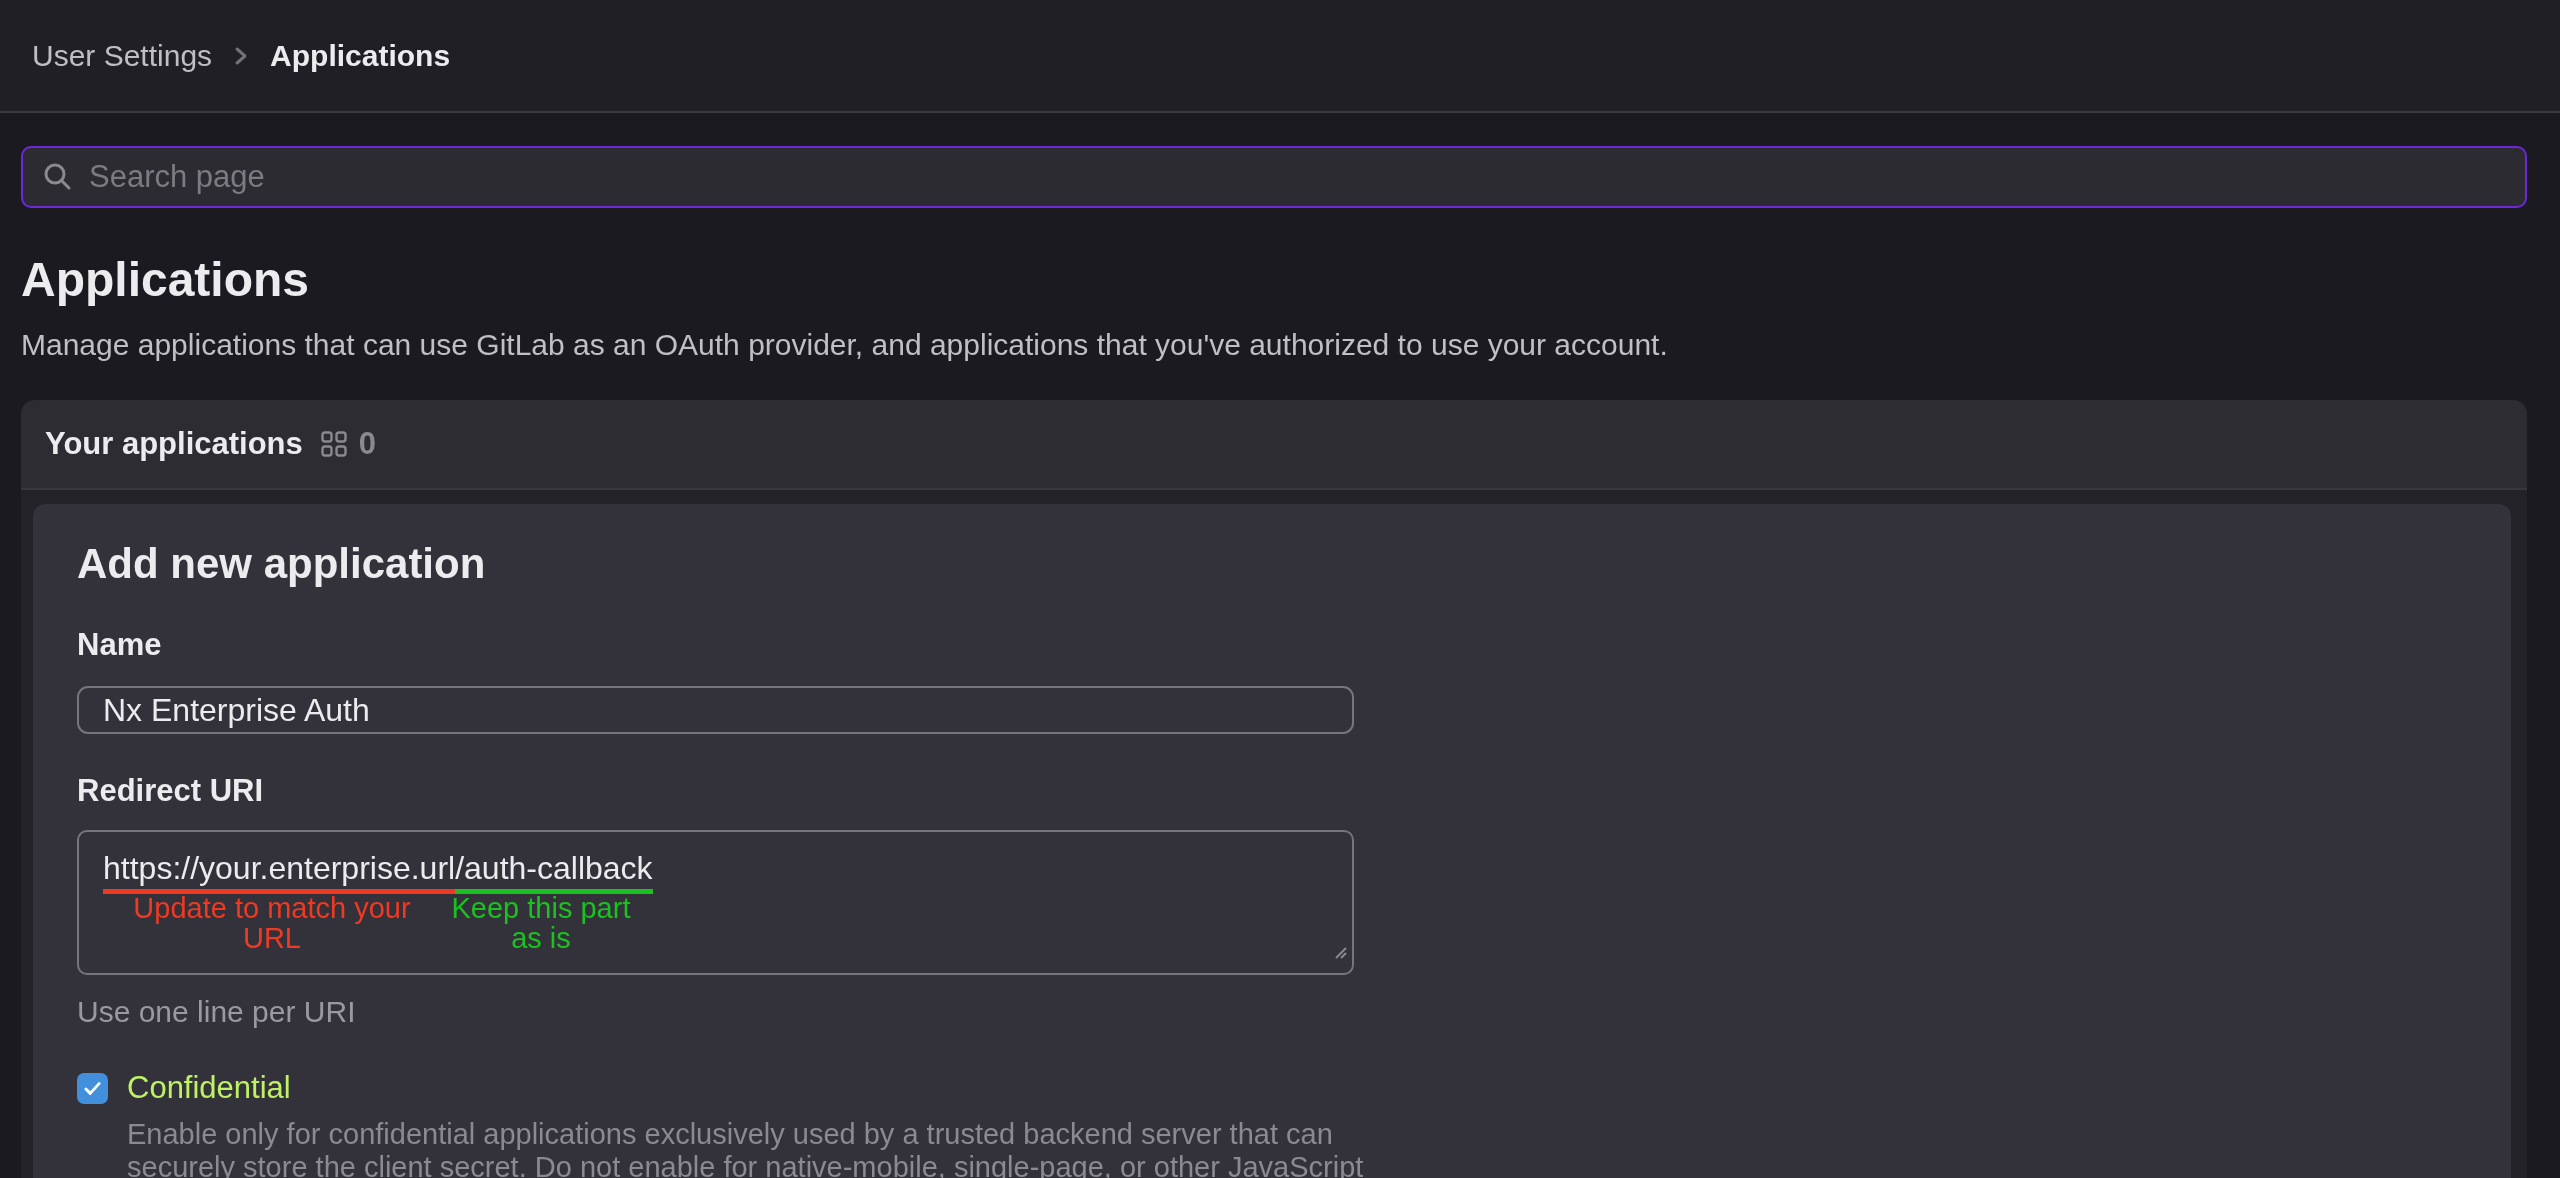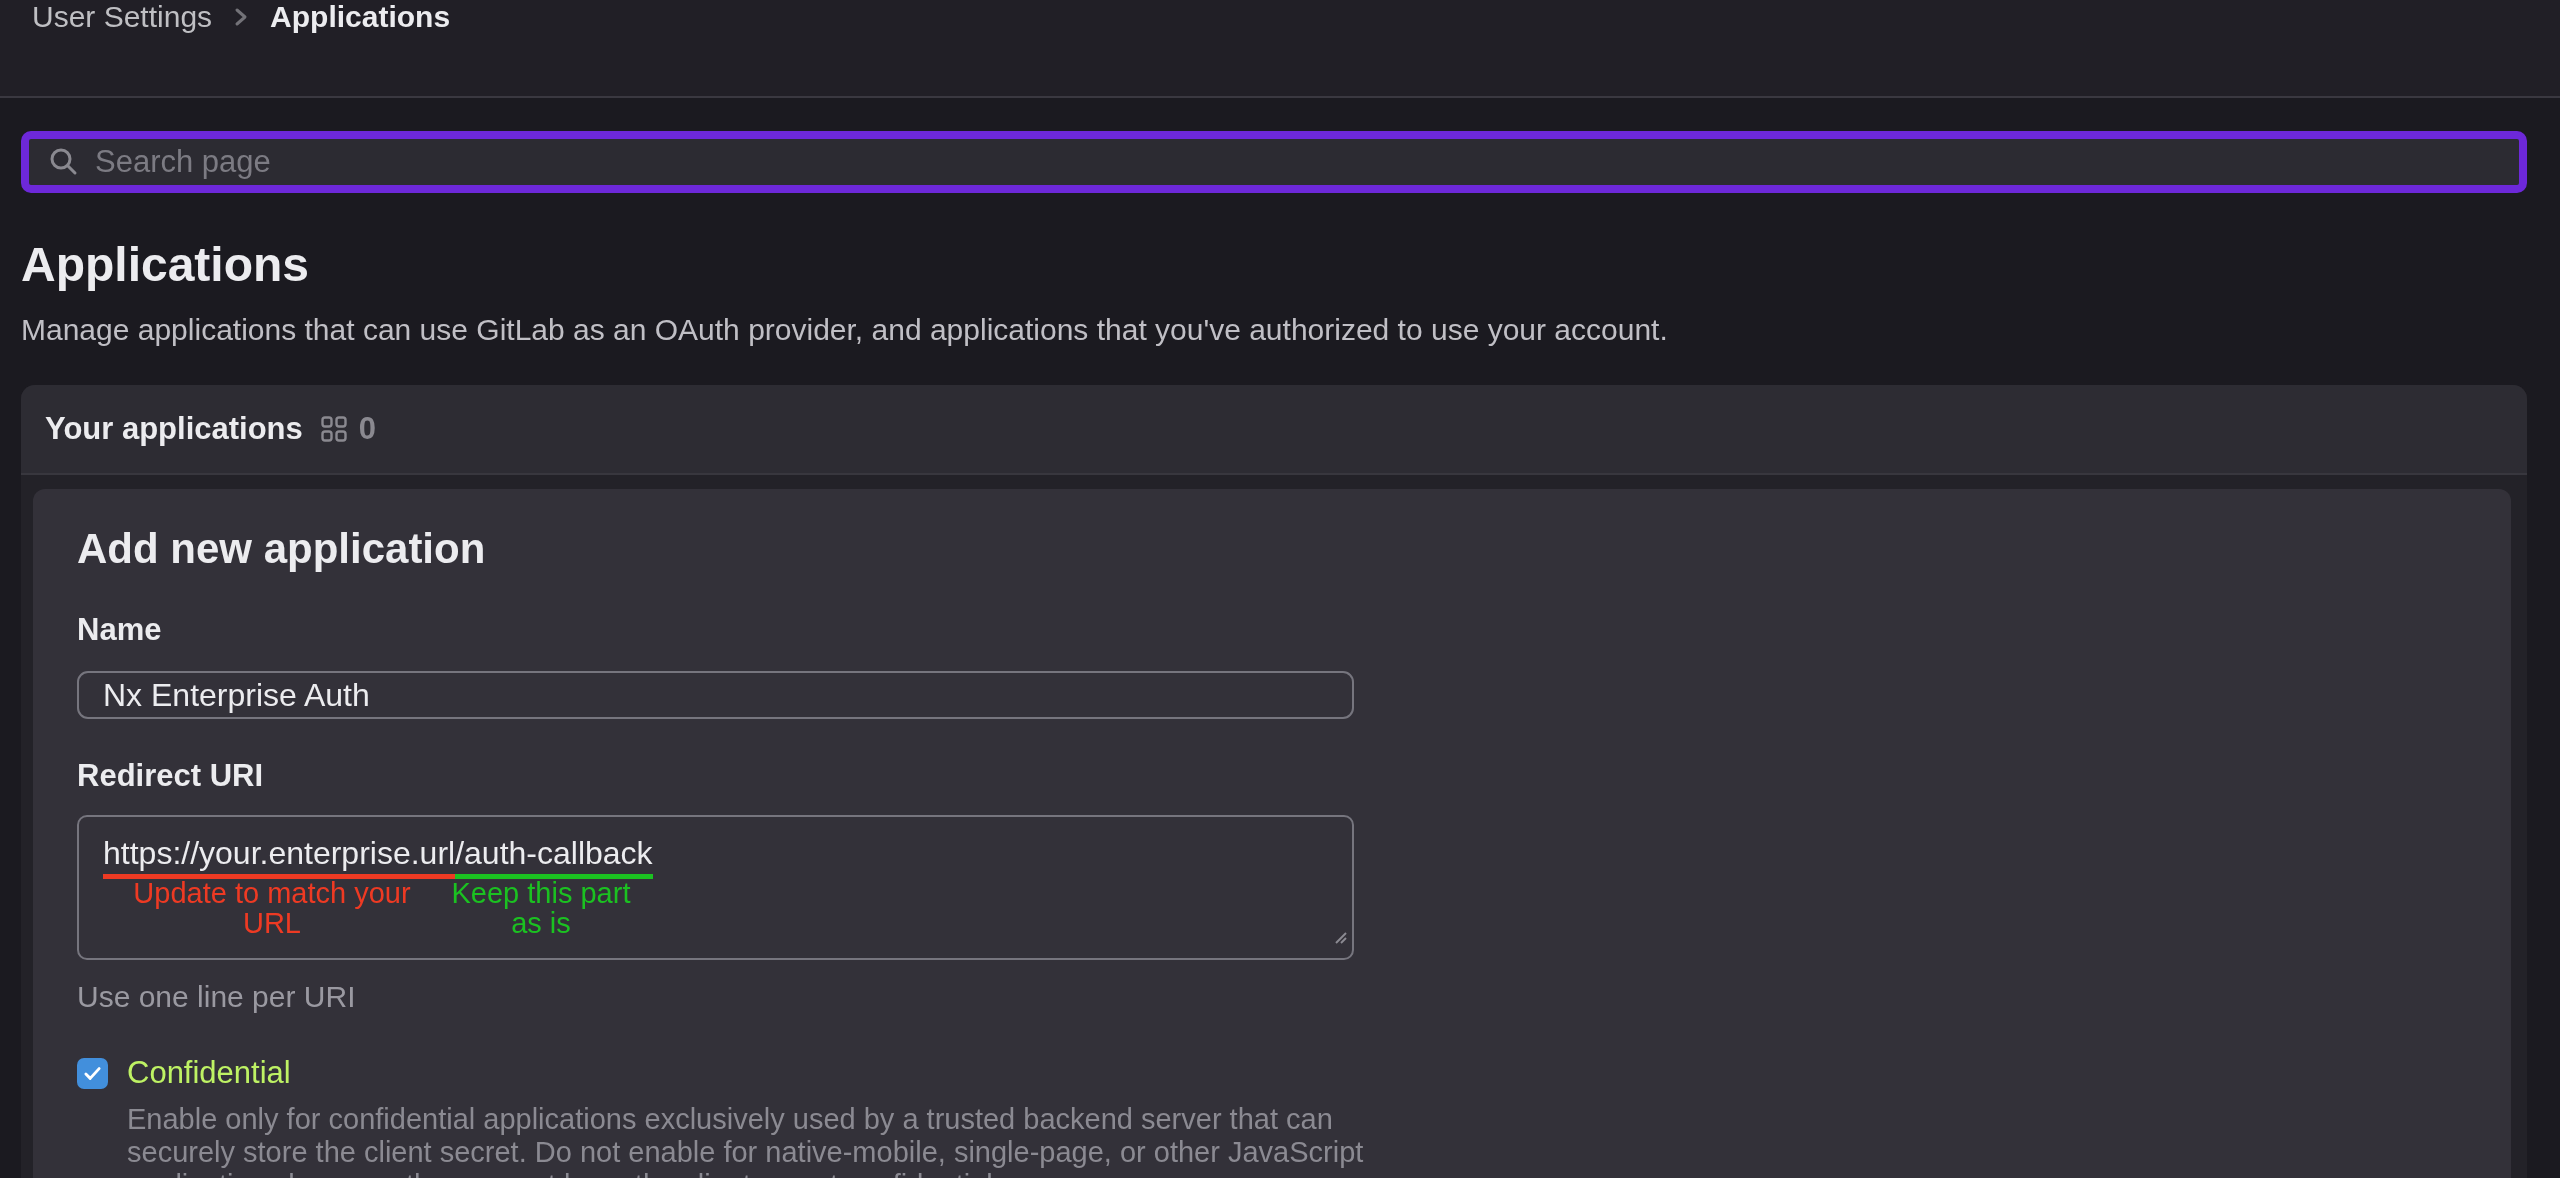--- a/index.html
+++ b/index.html
@@ -6,37 +6,37 @@
   html,body { width:2560px; height:1178px; }
   body {
     background:#1b1a20;
     font-family:"Liberation Sans","DejaVu Sans",sans-serif;
     color:#ececef;
     overflow:hidden;
   }
 
   
   .topbar {
-    height:98px;
+    height:113px;
     background:#211f26;
     border-bottom:2px solid #3a3840;
-    display:flex; align-items:flex-start;
+    display:flex; align-items:center;
     padding:0 32px;
   }
   .breadcrumb { display:flex; align-items:center; font-size:30px; }
   .crumb-parent { color:#bfbfc3; cursor:pointer; }
   .crumb-chevron { margin:0 18px; display:flex; align-items:center; }
   .crumb-current { color:#ececef; font-weight:bold; }
 
   
   .content { padding:33px 33px 0 21px; }
 
   .search-box {
     height:62px;
-    border:8px solid #6d28d9;
+    border:2px solid #6d28d9;
     border-radius:10px;
     background:#2c2b32;
     display:flex; align-items:center;
     padding:0 18px;
   }
   .search-box .mag { display:flex; align-items:center; margin-right:14px; }
   .search-input {
     flex:1; height:100%;
     background:transparent; border:none; outline:none;
     font-family:inherit; font-size:31px; color:#ececef;

